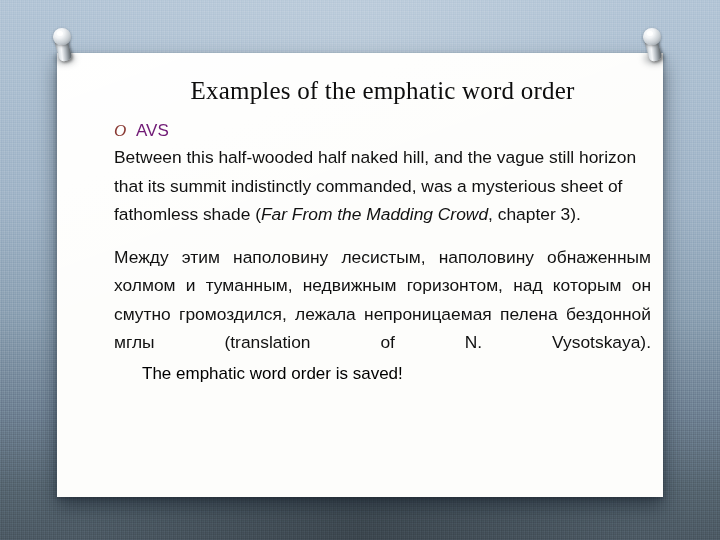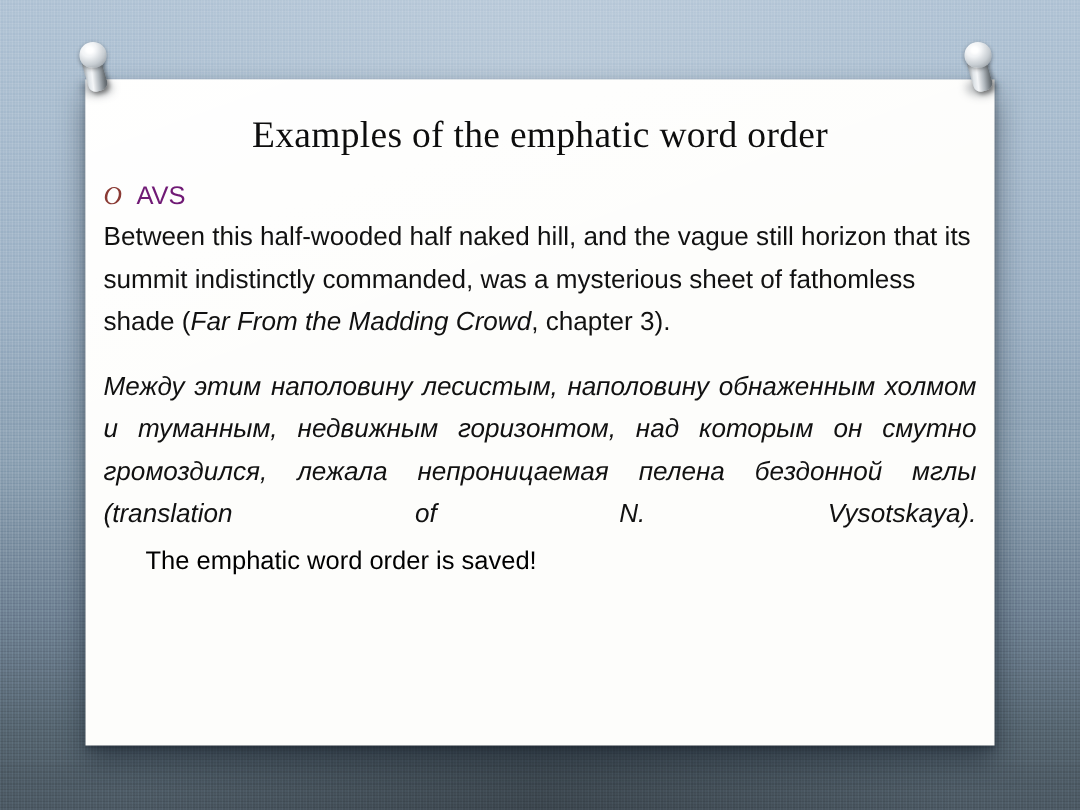--- a/index.html
+++ b/index.html
@@ -123,20 +123,21 @@
   }
   #pin-left  { left: 51px;  top: 27px; }
   #pin-right { left: 641px; top: 27px; }
 
   
   .content {
     position: relative;
     z-index: 2;
     padding: 0;
     height: 100%;
+    margin-left: 45px;
   }
 
   #title {
     text-align: center;
     font-family: "Liberation Serif", "DejaVu Serif", serif;
     font-size: 25px;
     color: #0d0d0d;
     letter-spacing: 0.2px;
     margin: 0;
     padding: 24px 20px 0 20px;
@@ -174,21 +175,20 @@
     color: #111;
     margin: 4px 0 0 0;
     padding: 0 10px 0 12px;
   }
   #para-en { text-align: left; }
   #para-ru {
     text-align: justify;
     text-align-last: justify;
     margin-top: 14px;
     padding-right: 12px;
-    font-style: italic;
   }
   #para-ru .lastline { text-align: left; }
 
   .ital { font-style: italic; }
 
   #closing {
     font-family: "Liberation Sans", sans-serif;
     font-size: 17px;
     line-height: 28px;
     color: #000000;

